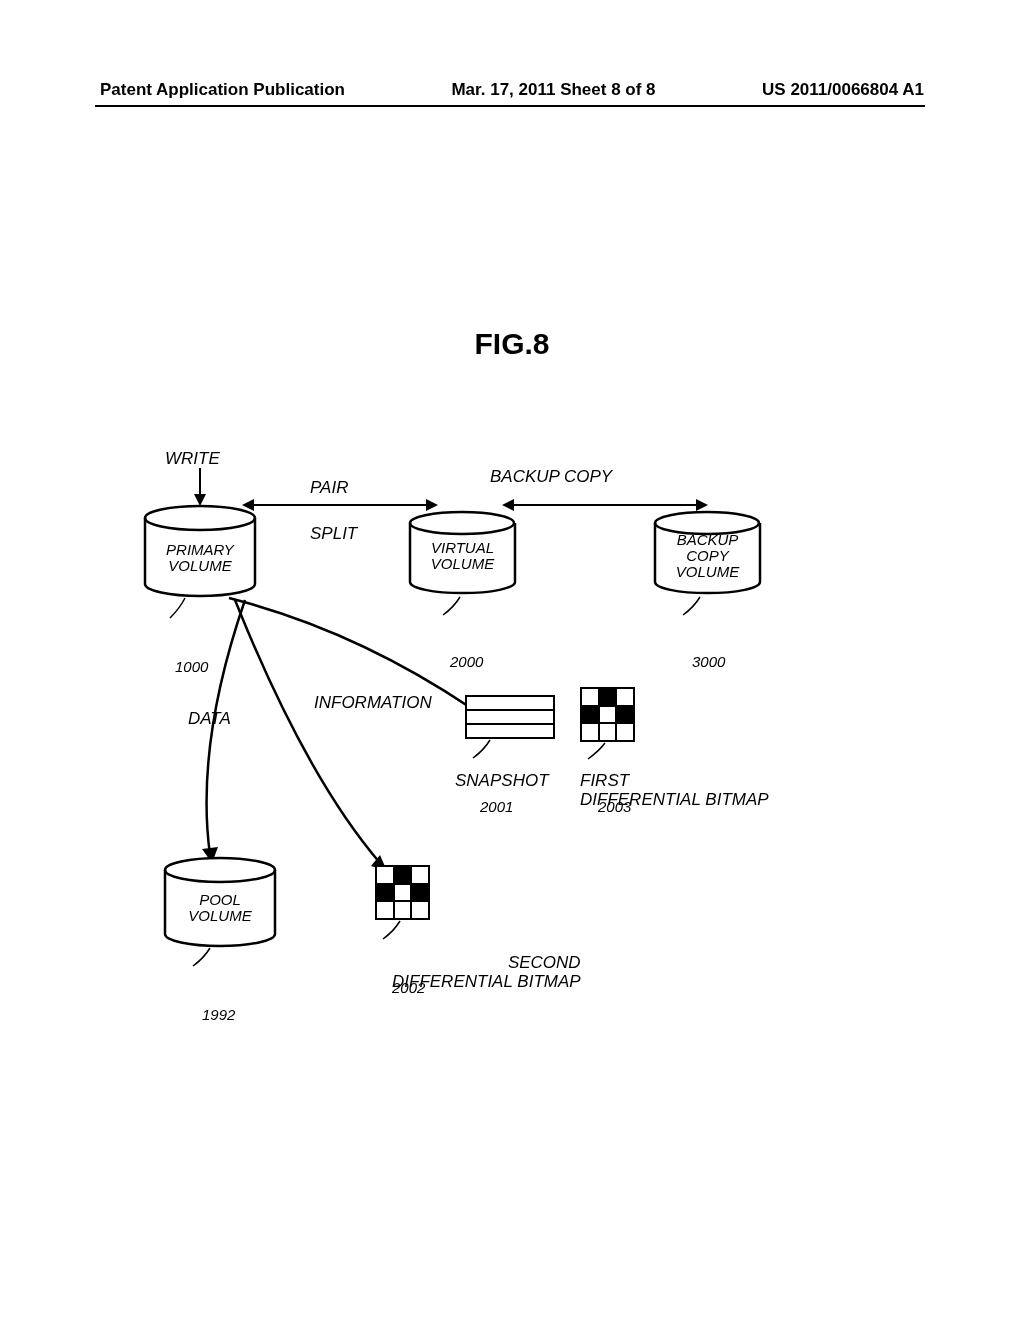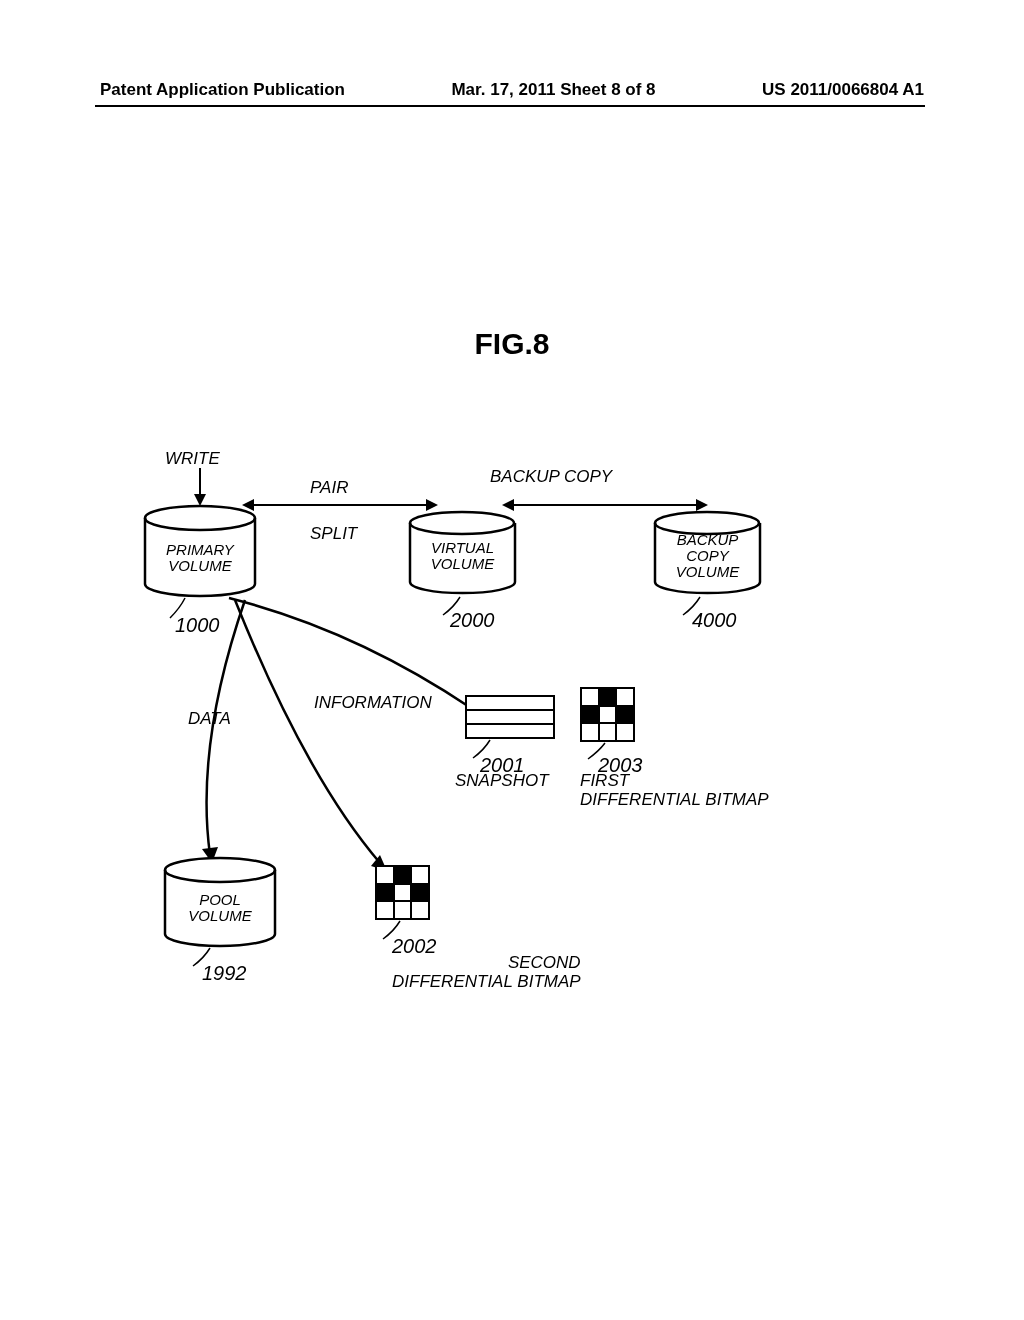--- a/index.html
+++ b/index.html
@@ -55,21 +55,22 @@
     line-height: 1.1;
   }
   .cyl-label {
     position: absolute;
     font-size: 15px;
     text-align: center;
     line-height: 1.05;
   }
   .ref {
     position: absolute;
-    font-size: 20px;
+    font-size: 15px;
+    margin-top: 44px;
   }
   svg { position: absolute; overflow: visible; }
   .snapshot-box {
     position: absolute;
     border: 2px solid #000;
     background: #fff;
   }
   .snapshot-row {
     border-bottom: 2px solid #000;
   }
@@ -161,21 +162,21 @@
     <line x1="5" y1="11" x2="5" y2="70" stroke="#000" stroke-width="2.5"></line>
     <line x1="110" y1="11" x2="110" y2="70" stroke="#000" stroke-width="2.5"></line>
     <path d="M5 70 A52 11 0 0 0 110 70" fill="none" stroke="#000" stroke-width="2.5"></path>
   </svg>
   <div class="cyl-label" style="left:540px; top:112px; width:95px; white-space:pre-line;">BACKUP
 COPY
 VOLUME</div>
   <svg style="left:560px; top:177px;" width="30" height="22">
     <path d="M20 0 Q14 10 3 18" fill="none" stroke="#000" stroke-width="1.5"></path>
   </svg>
-  <div class="ref" style="left:572px; top:189px;">4000</div>
+  <div class="ref" style="left:572px; top:189px;">3000</div>
 
   <svg style="left:95px; top:170px;" width="280" height="140">
     <path d="M14 8 Q140 40 256 118" fill="none" stroke="#000" stroke-width="2.5"></path>
     <polygon points="265,125 250,121 256,110" fill="#000"></polygon>
   </svg>
 
   <svg style="left:70px; top:175px;" width="80" height="275">
     <path d="M55 5 Q5 150 20 260" fill="none" stroke="#000" stroke-width="2.5"></path>
     <polygon points="22,268 12,254 28,252" fill="#000"></polygon>
   </svg>

